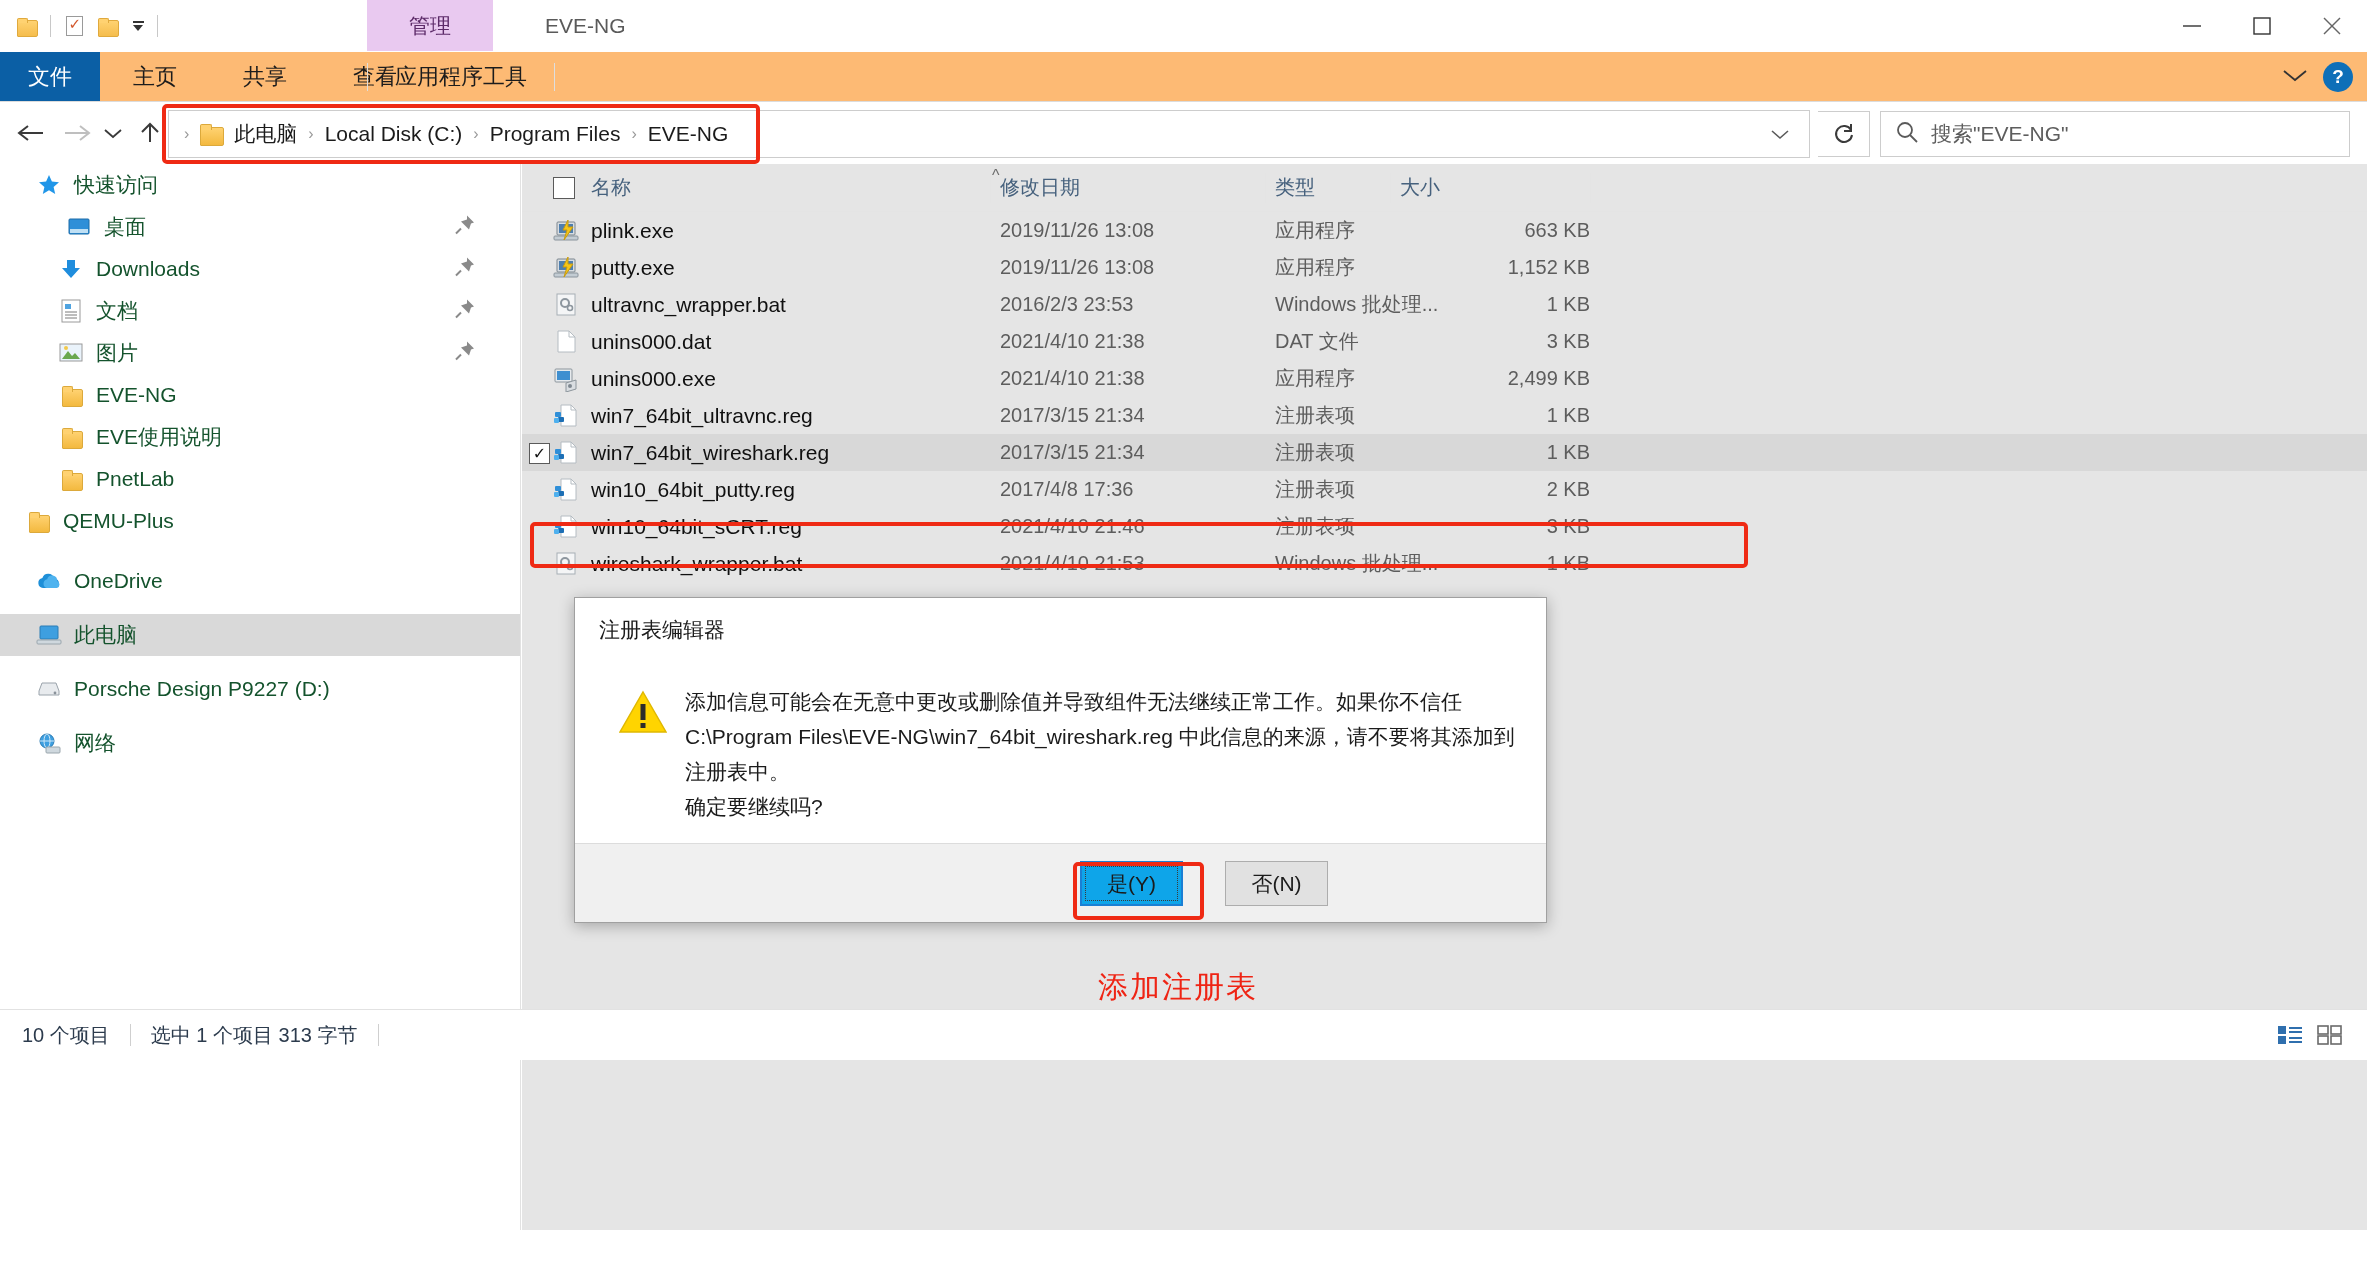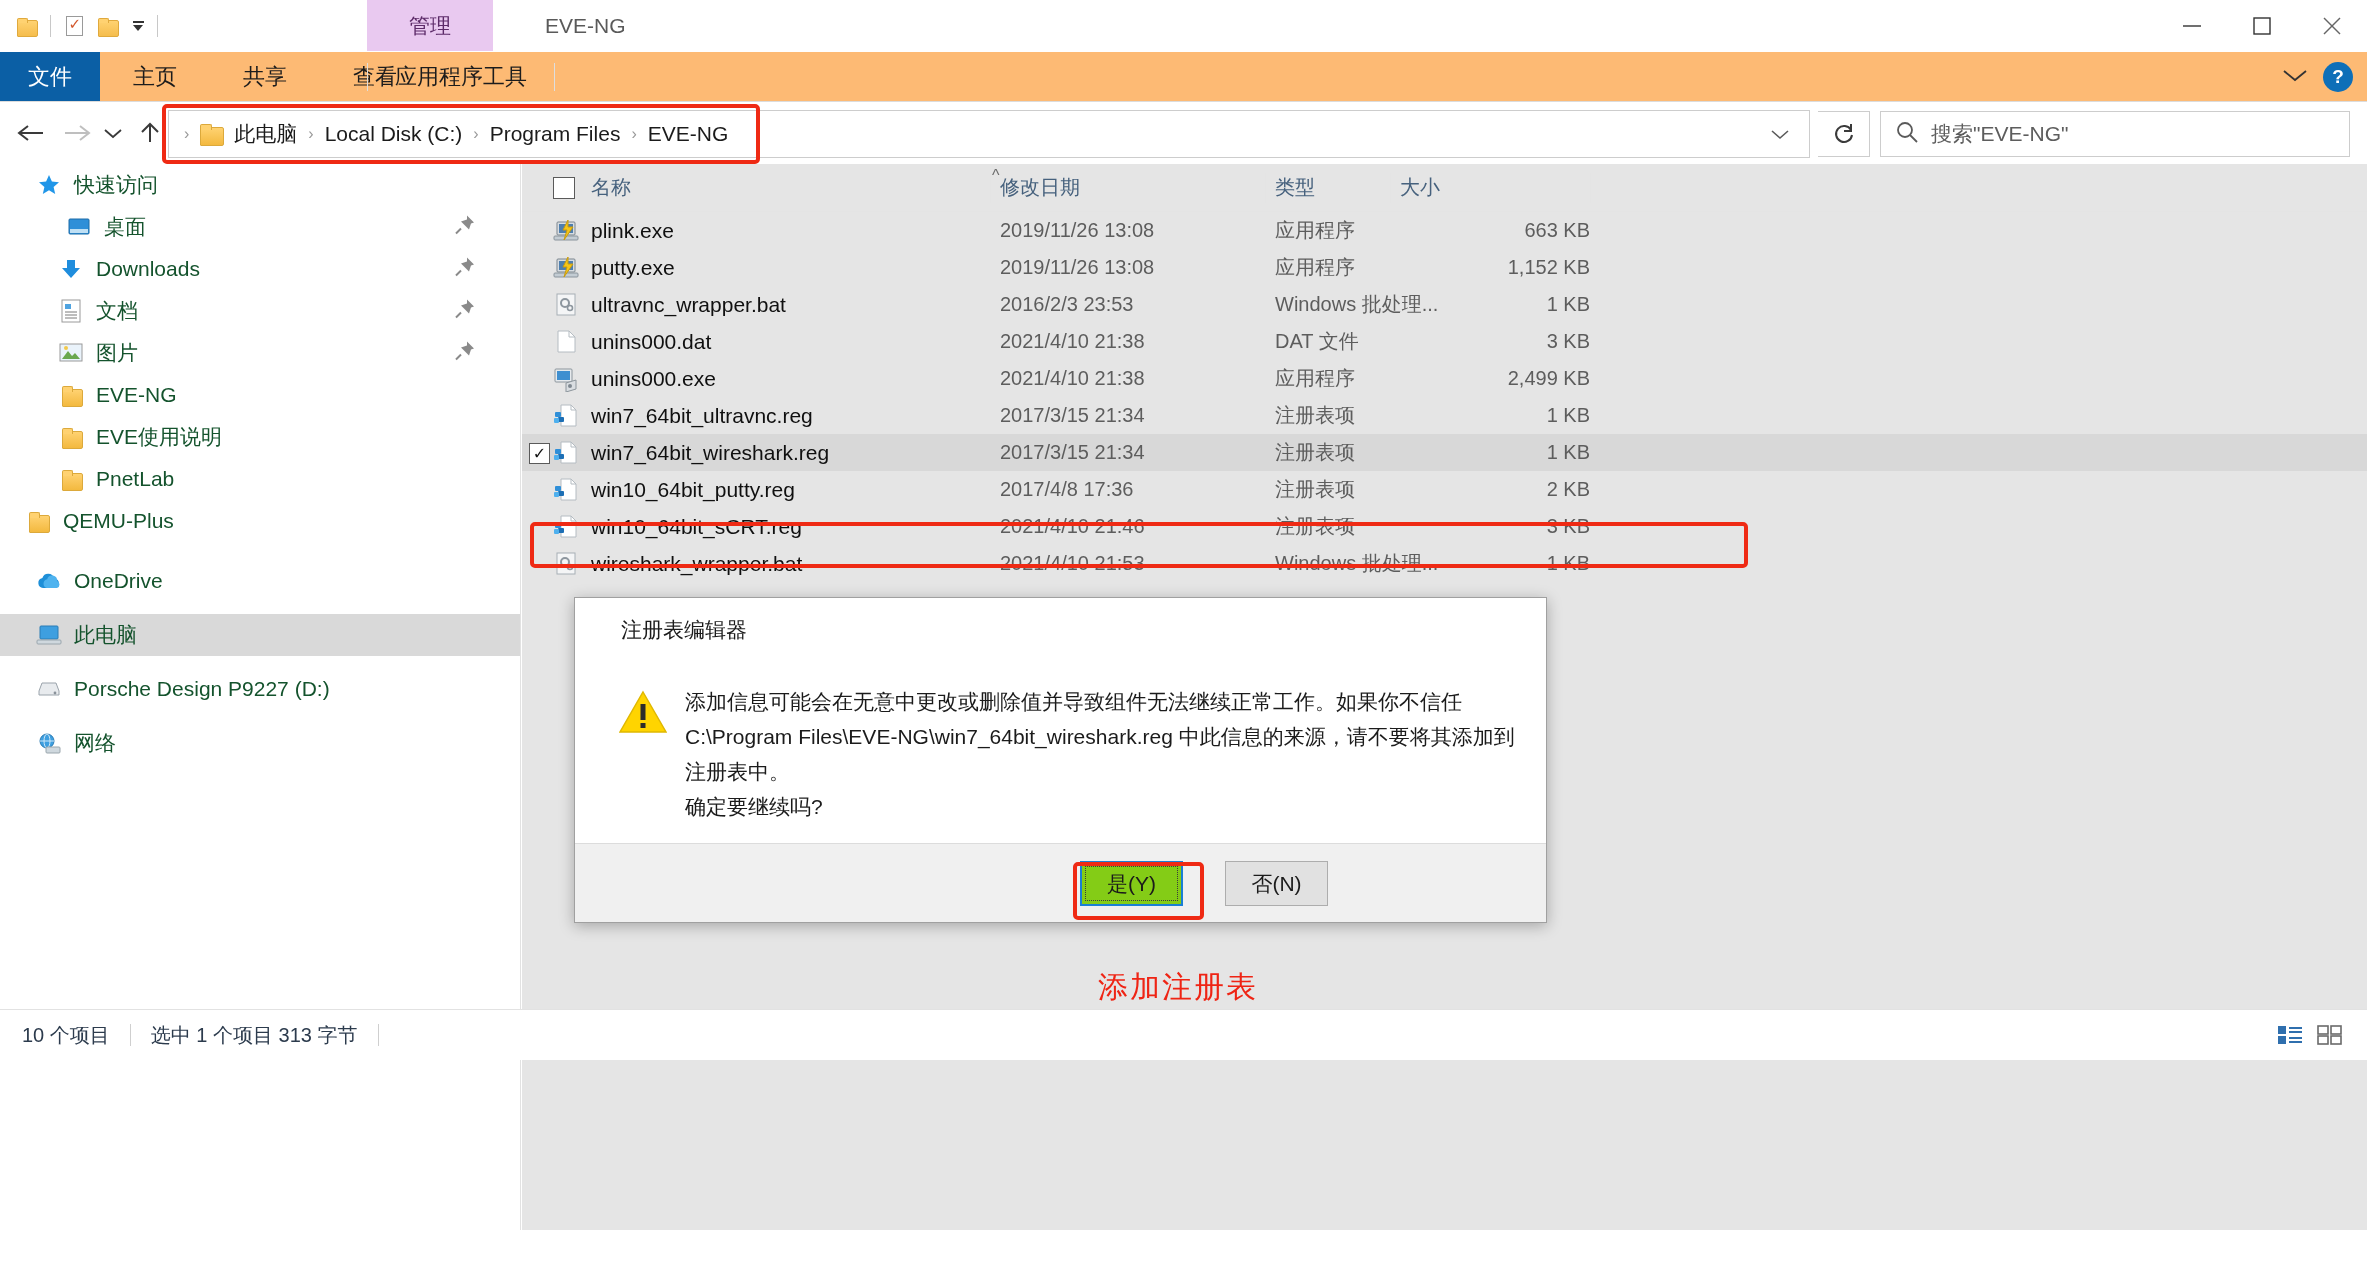--- a/index.html
+++ b/index.html
@@ -127,31 +127,31 @@
 
   .sel-redbox { position:absolute; left:8px; top:358px; width:1218px; height:46px; border:4px solid #ef2a14; border-radius:5px; pointer-events:none; }
 
   .annot { position:absolute; left:1098px; top:967px; font-size:30px; color:#ef2414; letter-spacing:2px; }
 
   
   .dlg {
     position:absolute; left:574px; top:597px; width:973px; height:326px;
     background:#fff; border:1px solid #a0a0a0; box-shadow:0 3px 14px rgba(0,0,0,.28);
   }
-  .dlg-title { position:absolute; left:24px; top:18px; font-size:21px; color:#1b1b1b;margin-left:22px; }
+  .dlg-title { position:absolute; left:24px; top:18px; font-size:21px; color:#1b1b1b; }
   .dlg-warn { position:absolute; left:44px; top:92px; width:48px; height:44px; }
   .dlg-body { position:absolute; left:110px; top:86px; width:840px; font-size:21px; color:#1b1b1b; line-height:35px; }
   .dlg-q { position:absolute; left:110px; top:195px; font-size:21px; color:#1b1b1b; }
   .dlg-foot { position:absolute; left:0; bottom:0; width:971px; height:79px; background:#f0f0f0; border-top:1px solid #dcdcdc; }
   .dlg-btn {
     position:absolute; top:17px; width:103px; height:45px; background:#e1e1e1;
     border:1px solid #adadad; font-size:21px; color:#1b1b1b;
     display:flex; align-items:center; justify-content:center;
   }
-  .dlg-btn.primary { background:#84cc16; border:2px solid #1a7fd4; }
+  .dlg-btn.primary { background:#0ea5e9; border:2px solid #1a7fd4; }
   .dlg-btn.primary .inner { border:1px dotted #3a3a3a; width:93px; height:35px; display:flex; align-items:center; justify-content:center; }
   .btn-redbox { position:absolute; left:1073px; top:862px; width:131px; height:58px; border:4px solid #ef2a14; border-radius:5px; pointer-events:none; }
 
   
   .statusbar { position:absolute; left:0; bottom:0; width:2367px; height:51px; background:#fff; border-top:1px solid #e2e2e2; display:flex; align-items:center; }
   .status-txt { font-size:20px; color:#2c3b4d; white-space:nowrap; }
   .status-sep { width:1px; height:22px; background:#cfcfcf; margin:0 20px; }
   .viewbtns { position:absolute; right:22px; top:10px; display:flex; gap:10px; }
   .vbtn { width:30px; height:30px; display:flex; align-items:center; justify-content:center; }
 </style>

